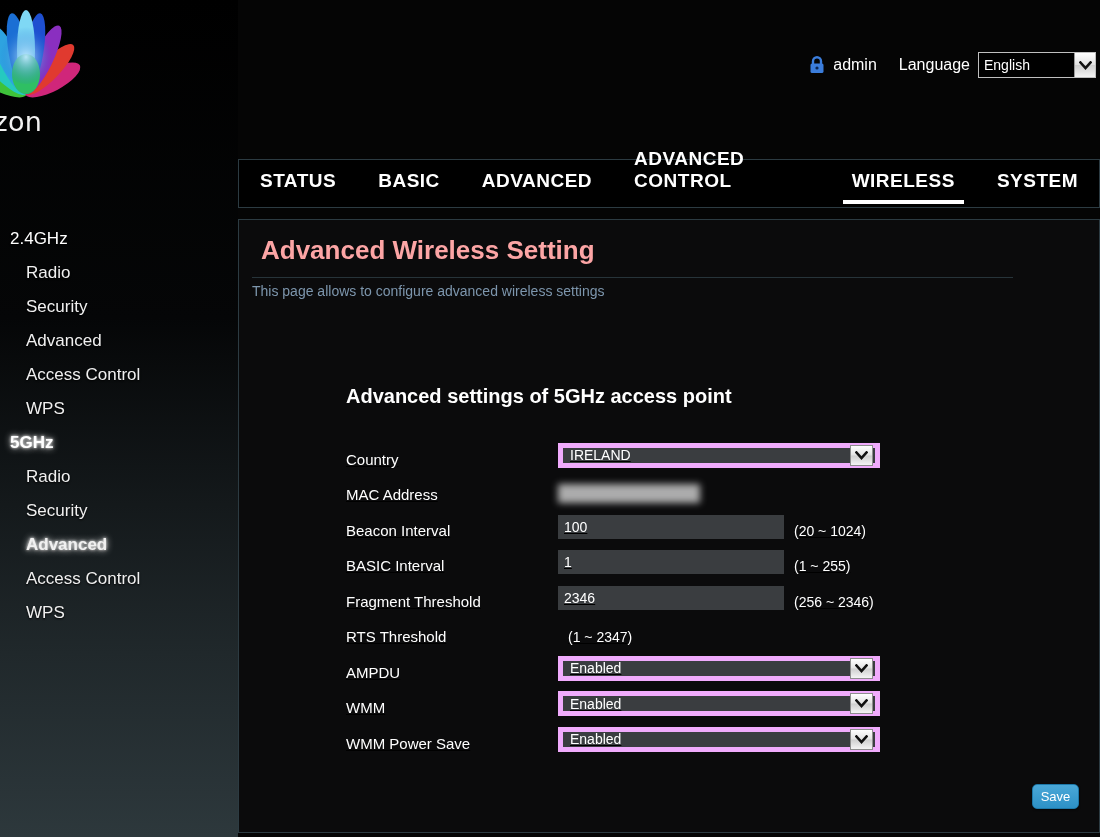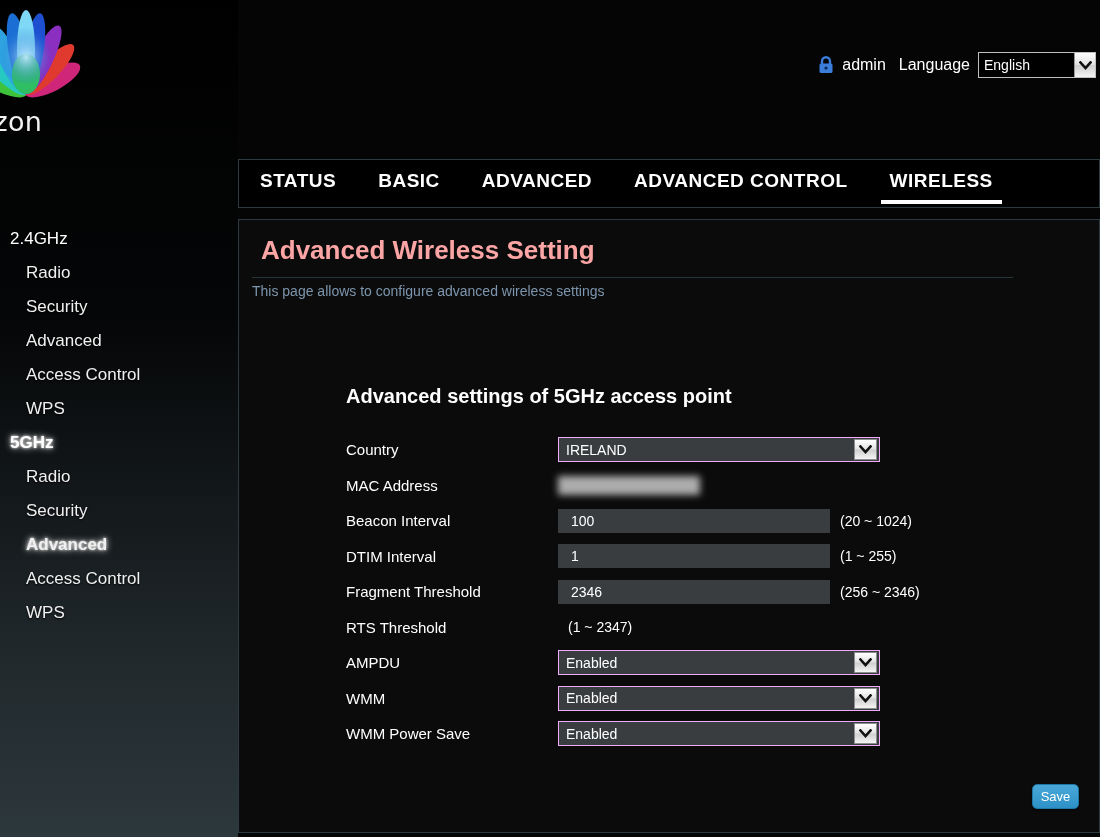--- a/index.html
+++ b/index.html
@@ -60,21 +60,21 @@
     text-shadow: 0 0 7px #ffffff, 0 0 3px #ffffff, 0 1px 2px #000;
   }
 
   
   #topbar {
     position: absolute; right: 4px; top: 52px;
     display: flex; align-items: center; gap: 8px;
   }
   #lock-icon { width: 16px; height: 18px; display: block; }
   #admin-label { color: #ffffff; font-size: 16px; }
-  #lang-label { color: #ffffff; font-size: 16px; margin-left: 5px; }
+  #lang-label { color: #ffffff; font-size: 16px; margin-left: 14px; }
   #lang-select {
     position: relative;
     width: 118px; height: 26px;
     background: #000;
     border: 1px solid #bfbfbf;
     display: flex; align-items: center;
   }
   #lang-value {
     color: #fff; font-size: 14px; padding-left: 5px;
     flex: 1;
@@ -140,54 +140,55 @@
 
   #section-title {
     position: absolute; left: 107px; top: 165px;
     color: #ffffff;
     font-size: 20px;
     font-weight: bold;
   }
 
   #form { position: absolute; left: 107px; top: 212px; width: 720px; }
   .row {
-    display: flex; align-items: center;
+    display: flex; align-items: flex-end;
     height: 35.5px;
+    text-decoration: underline;
   }
   .row-label {
     width: 212px;
     color: #ffffff;
     font-size: 15px;
     flex: 0 0 212px;
   }
   .ctl-select {
     position: relative;
     width: 322px; height: 25px;
     background: #3a3d40;
     display: flex; align-items: center;
-    border: 1px solid #f0abfc;
+    border: 5px solid #f0abfc;
     cursor: pointer;
   }
   .ctl-select .val {
     color: #ffffff; font-size: 14px; padding-left: 7px; flex: 1;
     white-space: nowrap; overflow: hidden;
   }
   .ctl-select .sel-arrow {
     width: 23px; flex: 0 0 23px; height: 21px;
     margin-right: 2px;
     border: 1px solid #8d8d8d;
     border-left: 1px solid #8d8d8d;
   }
   .ctl-input {
-    width: 272px; height: 24px;
+    width: 226px; height: 24px;
     background: #3a3d40;
     border: none;
     color: #ffffff;
     font-size: 14px;
-    padding-left: 13px;
+    padding-left: 6px;
     font-family: "Liberation Sans", sans-serif;
     outline: none;
   }
   .ctl-mac {
     width: 142px; height: 19px;
     background: #c9c9c9;
     filter: blur(3.5px);
     opacity: 0.85;
   }
   .mac-wrap { width: 226px; display:flex; align-items:center; }
@@ -308,20 +309,21 @@
       </span>
     </div>
   </div>
 
   <div id="tabstrip">
       <div class="tab">STATUS</div>
       <div class="tab">BASIC</div>
       <div class="tab">ADVANCED</div>
       <div class="tab">ADVANCED CONTROL</div>
       <div class="tab active">WIRELESS</div>
+      <div class="tab">SYSTEM</div>
     </div>
 
   <div id="panel">
     <div id="page-title">Advanced Wireless Setting</div>
     <div id="title-rule"></div>
     <div id="page-subtitle">This page allows to configure advanced wireless settings</div>
     <div id="section-title">Advanced settings of 5GHz access point</div>
     <div id="form">
         <div class="row">
           <div class="row-label">Country</div>
@@ -339,21 +341,21 @@
           <div class="mac-wrap">
             <div class="ctl-mac"></div>
           </div>
         </div>
         <div class="row">
           <div class="row-label">Beacon Interval</div>
           <input class="ctl-input" type="text" value="100" style="">
           <span class="hint">(20 ~ 1024)</span>
         </div>
         <div class="row">
-          <div class="row-label">DTIM Interval</div>
+          <div class="row-label">BASIC Interval</div>
           <input class="ctl-input" type="text" value="1" style="">
           <span class="hint">(1 ~ 255)</span>
         </div>
         <div class="row">
           <div class="row-label">Fragment Threshold</div>
           <input class="ctl-input" type="text" value="2346" style="">
           <span class="hint">(256 ~ 2346)</span>
         </div>
         <div class="row">
           <div class="row-label">RTS Threshold</div>

